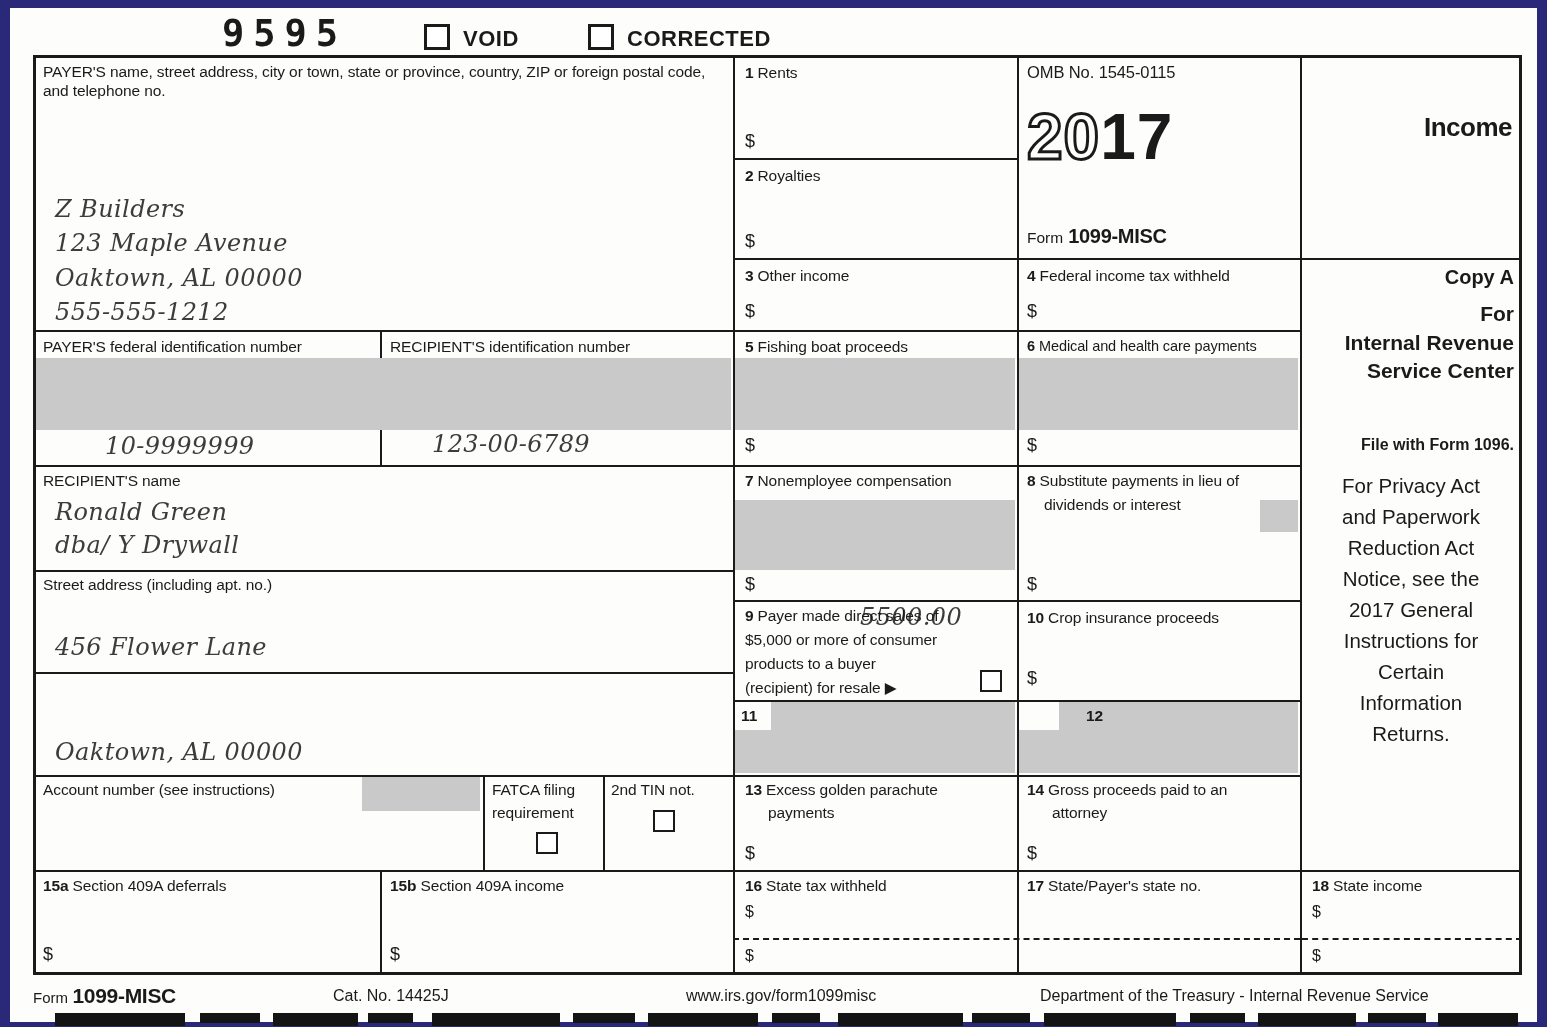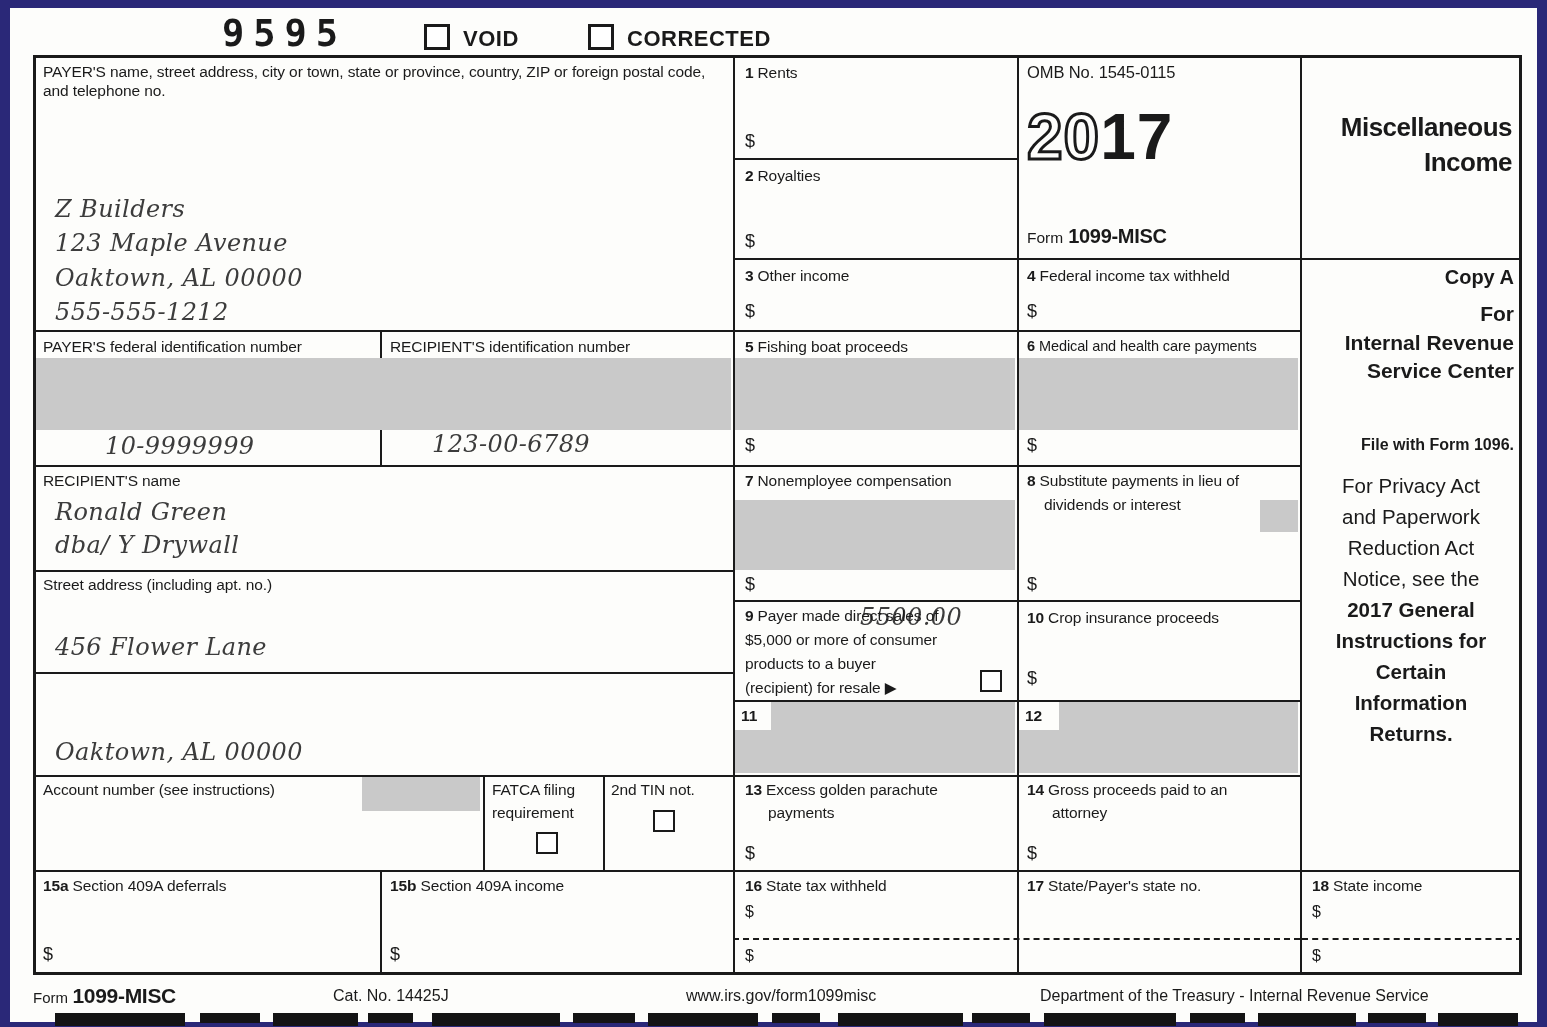--- a/index.html
+++ b/index.html
@@ -21,21 +21,21 @@
   .bigcb{position:absolute;width:26px;height:26px;border:3px solid #1a1a1a;background:#fff}
   .topcode{position:absolute;left:222px;top:12px;font-family:"DejaVu Sans Mono",monospace;font-weight:bold;font-size:37px;letter-spacing:9px}
   .toplabel{position:absolute;font-size:22px;font-weight:bold;letter-spacing:.5px}
   .year{position:absolute;left:1027px;top:100px;font-size:64px;font-weight:bold;letter-spacing:1px}
   .year .out{color:#fdfdfb;-webkit-text-stroke:3px #1a1a1a}
   .formline{position:absolute;left:1027px;top:225px;font-size:15.5px}
   .formline b{font-size:20px;margin-left:5px;letter-spacing:-.3px}
   .title{position:absolute;left:1302px;top:110px;width:210px;text-align:right;font-weight:bold;font-size:26px;line-height:35px;letter-spacing:-.5px}
   .copyblk{position:absolute;left:1308px;width:206px;text-align:right;font-weight:bold;white-space:nowrap}
   .privacy{position:absolute;left:1306px;top:470px;width:210px;text-align:center;font-size:20.5px;line-height:31px}
-  .privacy .pb{font-weight:bold}
+  .privacy .pb{font-weight:normal}
   .dash{position:absolute;height:0;border-top:2px dashed #1a1a1a}
   .frag{position:absolute;background:#141414;top:1013px}
   .foot{position:absolute;font-size:16px;white-space:nowrap}
 </style>
 </head>
 <body>
 
 <div id="page">
   <div id="sheet"></div>
 
@@ -83,21 +83,20 @@
   <div class="dollar" style="left:745px;top:131px">$</div>
   <div class="lbl" style="left:745px;top:166px"><span class="num">2</span><span>Royalties</span></div>
   <div class="dollar" style="left:745px;top:231px">$</div>
   <div class="lbl" style="left:745px;top:266px"><span class="num">3</span><span>Other income</span></div>
   <div class="dollar" style="left:745px;top:301px">$</div>
 
   <div class="lbl" style="left:1027px;top:63px;font-size:16.5px">OMB No. 1545-0115</div>
   <div class="year"><span class="out">20</span><span>17</span></div>
   <div class="formline"><span>Form</span><b>1099-MISC</b></div>
   <div class="title">
-      <div>Miscellaneous</div>
       <div>Income</div>
     </div>
 
   <div class="lbl" style="left:1027px;top:266px"><span class="num">4</span><span>Federal income tax withheld</span></div>
   <div class="dollar" style="left:1027px;top:301px">$</div>
 
   <div class="lbl" style="left:43px;top:337px">PAYER'S federal identification number</div>
   <div class="lbl" style="left:390px;top:337px">RECIPIENT'S identification number</div>
   <div class="hand" style="left:105px;top:432px">10-9999999</div>
   <div class="hand" style="left:432px;top:430px">123-00-6789</div>
@@ -127,21 +126,21 @@
   <div class="lbl" style="left:745px;top:678px">(recipient) for resale ▶</div>
   <div class="cb" style="left:980px;top:670px"></div>
   <div class="lbl" style="left:1027px;top:608px"><span class="num">10</span><span>Crop insurance proceeds</span></div>
   <div class="dollar" style="left:1027px;top:668px">$</div>
 
   <div class="hand" style="left:55px;top:738px">Oaktown, AL 00000</div>
 
   <div class="whitetab" style="left:735px;top:702px;width:36px;height:28px"></div>
   <div class="lbl" style="left:741px;top:706px"><span class="num">11</span></div>
   <div class="whitetab" style="left:1019px;top:702px;width:40px;height:28px"></div>
-  <div class="lbl" style="left:1025px;top:706px"><span class="num">12</span></div>
+  <div class="lbl" style="left:1086px;top:706px"><span class="num">12</span></div>
 
   <div class="lbl" style="left:43px;top:780px">Account number (see instructions)</div>
   <div class="lbl" style="left:492px;top:780px">FATCA filing</div>
   <div class="lbl" style="left:492px;top:803px">requirement</div>
   <div class="cb" style="left:536px;top:832px"></div>
   <div class="lbl" style="left:611px;top:780px">2nd TIN not.</div>
   <div class="cb" style="left:653px;top:810px"></div>
 
   <div class="lbl" style="left:745px;top:780px"><span class="num">13</span><span>Excess golden parachute</span></div>
   <div class="lbl" style="left:768px;top:803px">payments</div>

